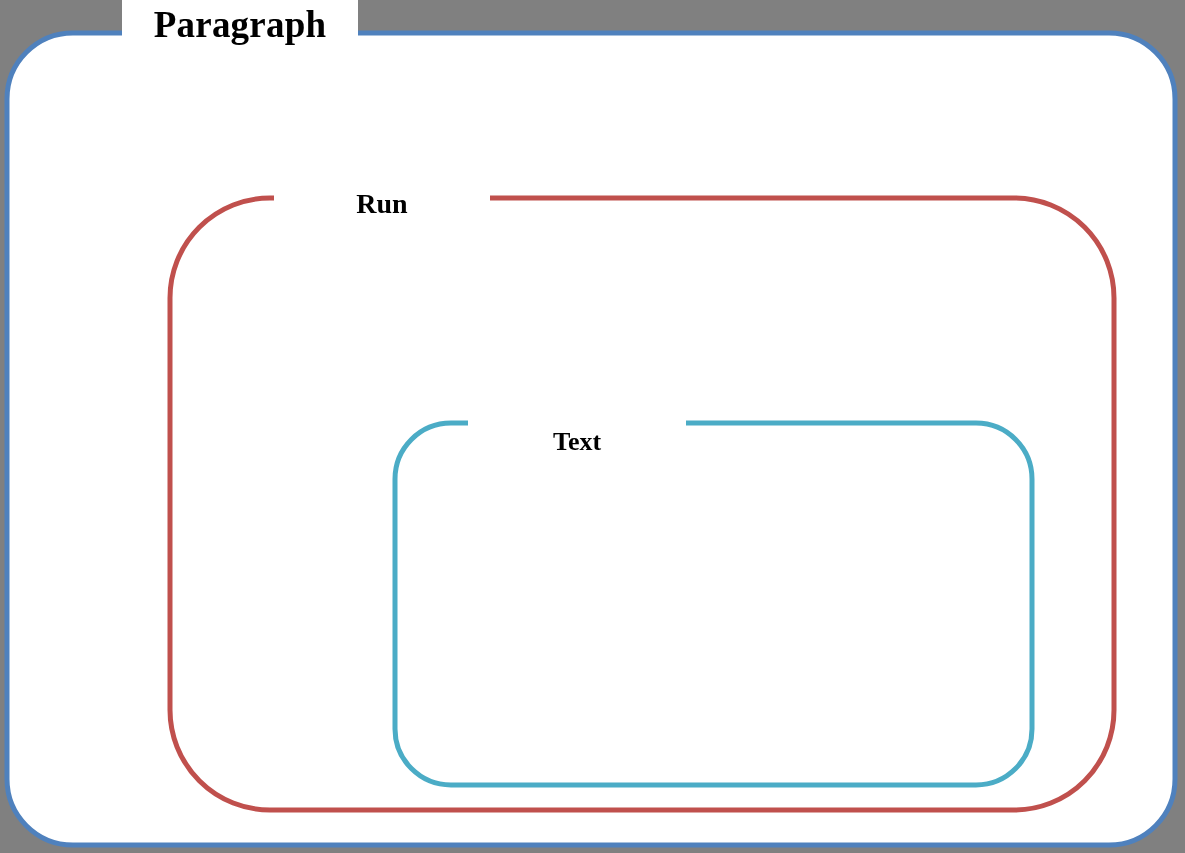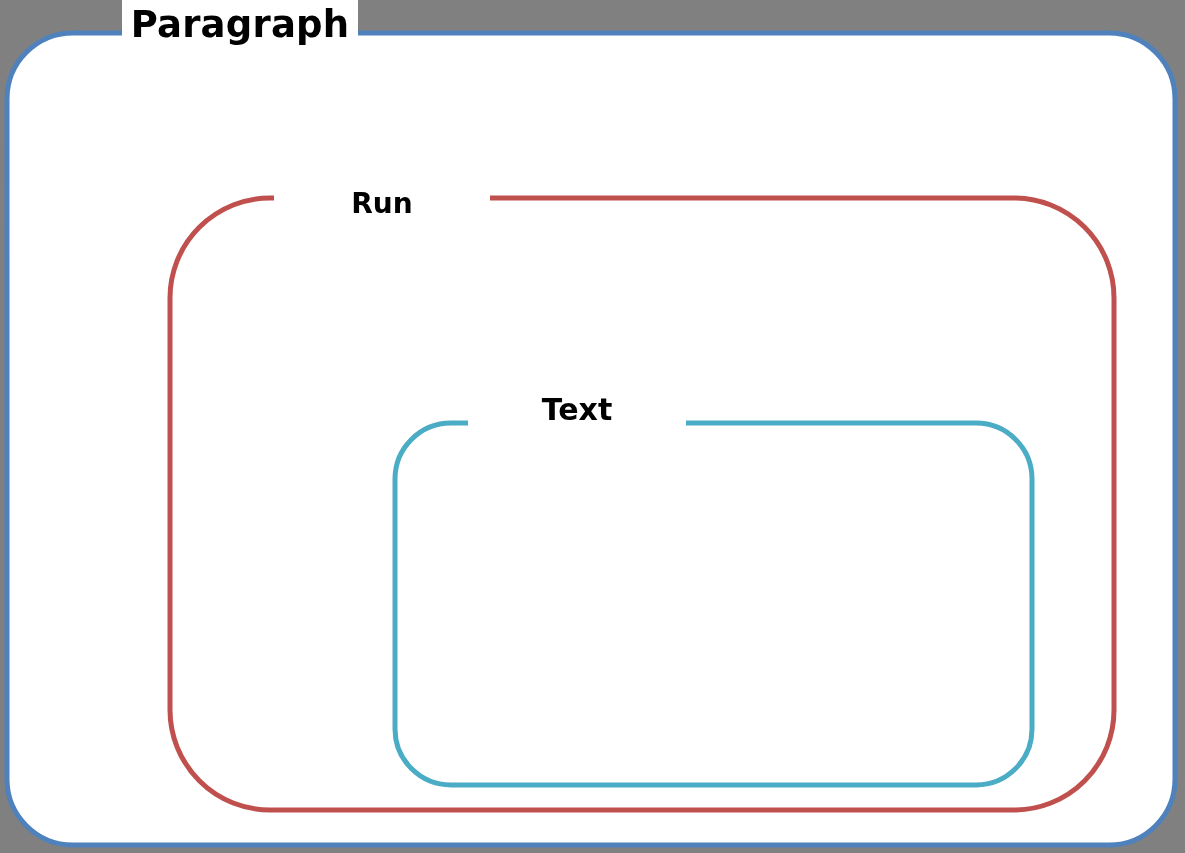--- a/index.html
+++ b/index.html
@@ -11,20 +11,21 @@
     width: 1185px;
     height: 853px;
     background: #808080;
     font-family: "DejaVu Sans", "Liberation Sans", sans-serif;
     overflow: hidden;
   }
   #diagram-stage {
     position: relative;
     width: 1185px;
     height: 692px;
+    font-family: Liberation Serif, serif;
   }
   #diagram-svg {
     position: absolute;
     left: 0;
     top: 0;
     width: 1185px;
     height: 853px;
     display: block;
   }
   .label {
@@ -50,24 +51,24 @@
   }
   #label-run {
     left: 274px;
     top: 182px;
     width: 216px;
     height: 44px;
     font-size: 28px;
   }
   #label-text {
     left: 468px;
-    top: 388px;
+    top: 420px;
     width: 218px;
     height: 44px;
-    font-size: 30px;
+    font-size: 26px;
   }
 </style>
 </head>
 <body style="background: rgb(128, 128, 128);">
 
 <div id="diagram-stage">
 
   <svg id="diagram-svg" viewBox="0 0 1185 853" xmlns="http://www.w3.org/2000/svg">
 
     <rect x="7" y="33" width="1168" height="812" rx="66" ry="66" fill="#FFFFFF" stroke="#4F81BD" stroke-width="5"></rect>

